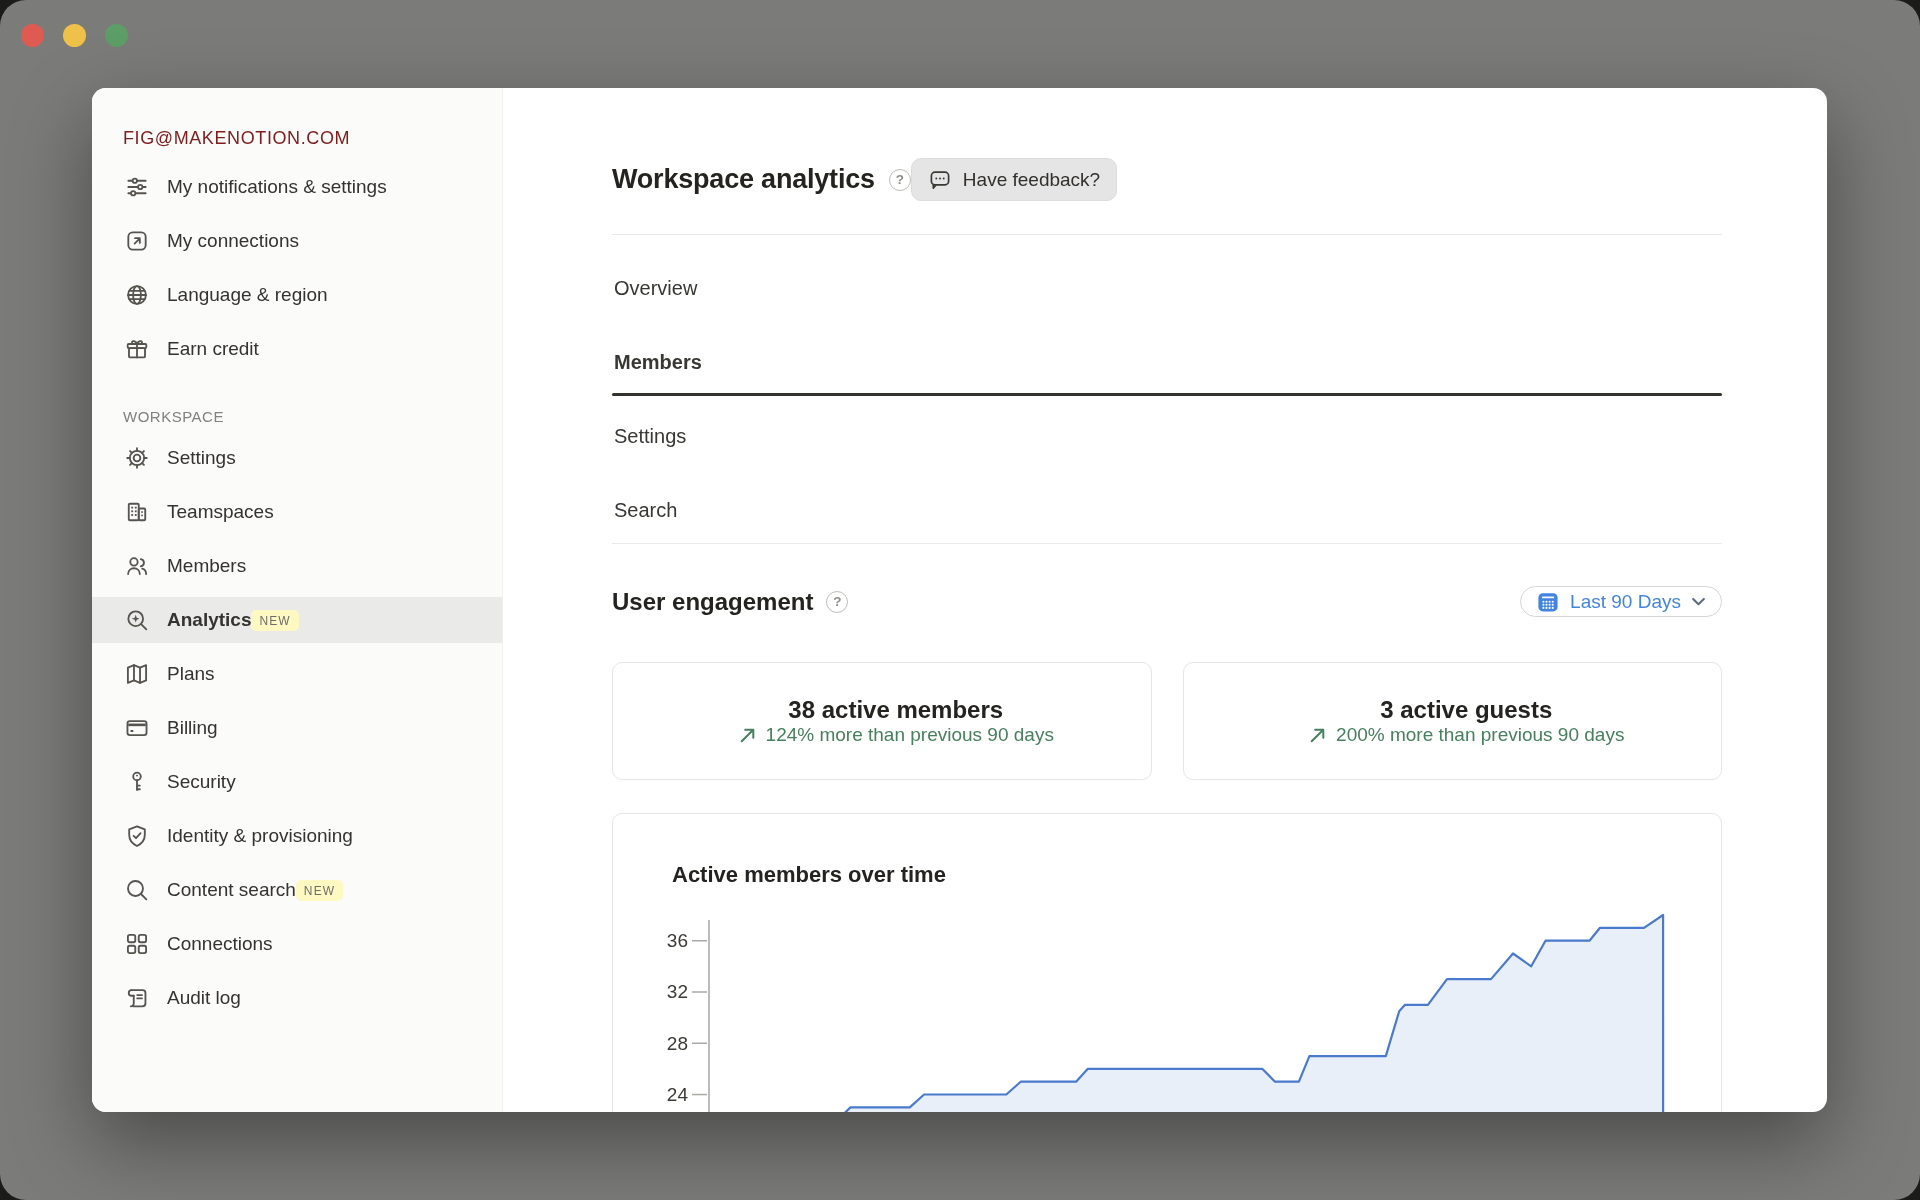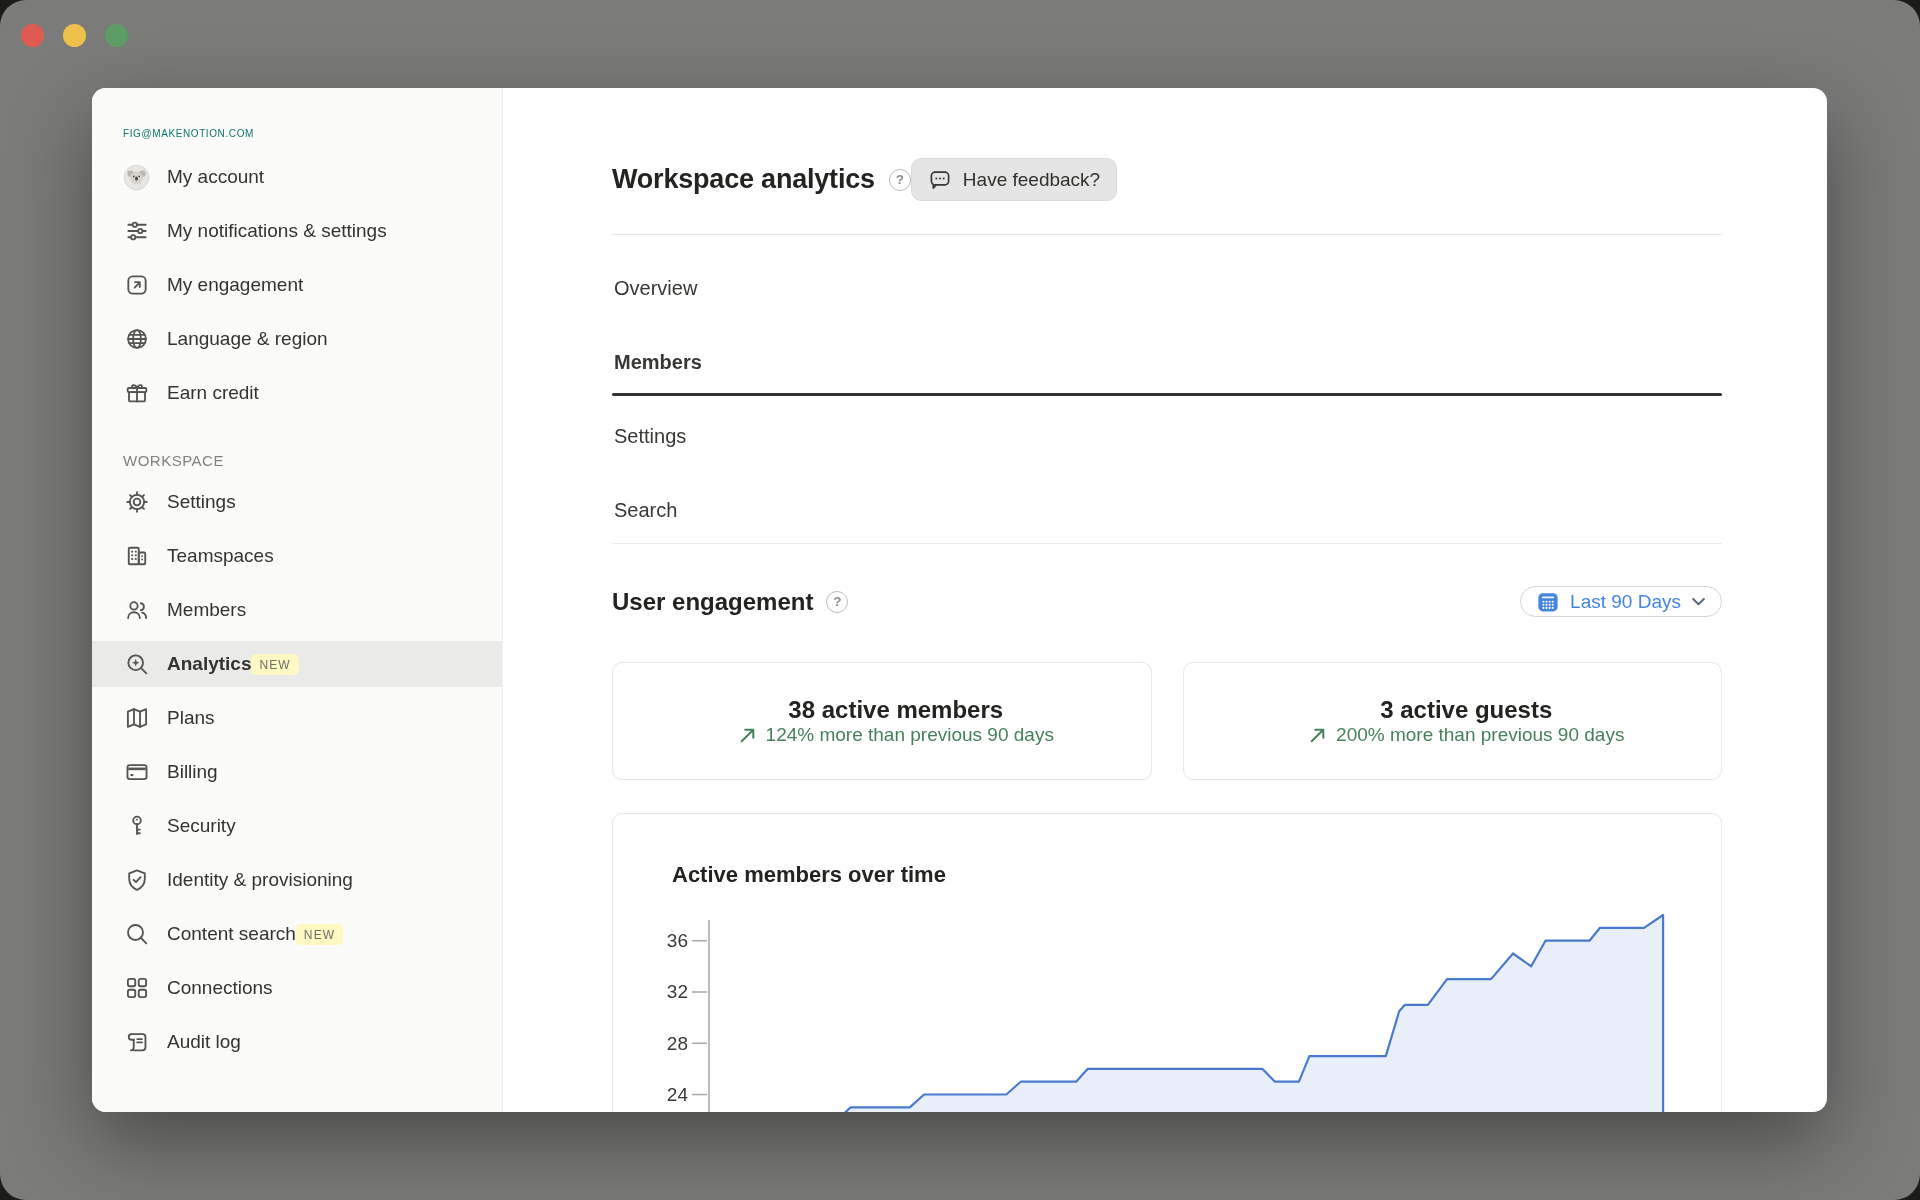--- a/index.html
+++ b/index.html
@@ -16,21 +16,21 @@
 
   
   .dialog {
     position:absolute; left:92px; top:88px; width:1735px; height:1024px;
     background:#ffffff; border-radius:14px; overflow:hidden; display:flex;
     box-shadow:0 30px 80px rgba(0,0,0,0.40);
   }
 
   
   .sidebar { width:411px; flex-shrink:0; background:#fbfbfa; border-right:1px solid rgba(0,0,0,0.045); padding-top:40px; overflow:hidden; }
-  .side-email { padding:0 18px 0 31px; font-size:10px; letter-spacing:0.6px; font-weight:500; color:#0f766e; margin-bottom:15px; }
+  .side-email { padding:0 18px 0 31px; font-size:18px; letter-spacing:0.6px; font-weight:500; color:#7f1d1d; margin-bottom:15px; }
   .srow { display:flex; align-items:center; min-height:46px; padding:2px 14px 2px 31px; margin-bottom:8px; cursor:default; }
   .srow .sicon { width:27px; height:27px; margin-right:17px; flex-shrink:0; display:flex; align-items:center; justify-content:center; }
   .srow .slabel { font-size:19px; line-height:1.32; color:#35332f; max-width:270px; }
   .srow.selected { background:#eaeae8; }
   .srow.selected .slabel { font-weight:700; }
   .badge { background:#fef9c3; color:#6e6d69; font-size:12px; font-weight:500; letter-spacing:1.1px; padding:4px 8px 3px; border-radius:5px; flex-shrink:0; }
   .side-heading { padding:0 18px 0 31px; margin:36px 0 10px; font-size:15px; letter-spacing:0.5px; font-weight:500; color:#82817d; }
   .sicon svg { stroke:#56544f; fill:none; stroke-width:1.7; stroke-linecap:round; stroke-linejoin:round; }
 
   
@@ -72,55 +72,41 @@
     <div class="light" style="background:#df5b52"></div>
     <div class="light" style="background:#f0c14a"></div>
     <div class="light" style="background:#5d9e66"></div>
   </div>
 
   <div class="dialog">
 
     <div class="sidebar">
       <div class="side-email">FIG@MAKENOTION.COM</div>
 
-      <div class="srow">
-        <span class="sicon">
-          <svg viewBox="0 0 24 24" width="27" height="27" style="stroke:none">
-            <circle cx="12" cy="12" r="11" fill="#e9e7e4" stroke="rgba(0,0,0,0.10)" stroke-width="0.8"></circle>
-            <circle cx="6.8" cy="8.6" r="2.9" fill="#b9b5b0"></circle>
-            <circle cx="17.2" cy="8.6" r="2.9" fill="#b9b5b0"></circle>
-            <circle cx="12" cy="12.4" r="5.7" fill="#d6d2cd"></circle>
-            <ellipse cx="12" cy="13" rx="1.3" ry="1.9" fill="#4e4b47"></ellipse>
-            <circle cx="9.6" cy="11" r="0.75" fill="#4e4b47"></circle>
-            <circle cx="14.4" cy="11" r="0.75" fill="#4e4b47"></circle>
-          </svg>
-        </span>
-        <span class="slabel">My account</span>
-      </div>
 
       <div class="srow">
         <span class="sicon">
           <svg viewBox="0 0 24 24" width="26" height="26">
             <path d="M4,6.2h16 M4,12h16 M4,17.8h16"></path>
             <circle cx="10" cy="6.2" r="2" fill="#fbfbfa"></circle>
             <circle cx="15" cy="12" r="2" fill="#fbfbfa"></circle>
             <circle cx="8.5" cy="17.8" r="2" fill="#fbfbfa"></circle>
           </svg>
         </span>
         <span class="slabel">My notifications &amp; settings</span>
       </div>
 
       <div class="srow">
         <span class="sicon">
           <svg viewBox="0 0 24 24" width="26" height="26">
             <rect x="4" y="4" width="16" height="16" rx="4"></rect>
             <path d="M9.8,14.4l4.8-4.8 M10.2,9.4h4.4v4.4"></path>
           </svg>
         </span>
-        <span class="slabel">My engagement</span>
+        <span class="slabel">My connections</span>
       </div>
 
       <div class="srow">
         <span class="sicon">
           <svg viewBox="0 0 24 24" width="26" height="26">
             <circle cx="12" cy="12" r="8.2"></circle>
             <ellipse cx="12" cy="12" rx="3.6" ry="8.2"></ellipse>
             <path d="M3.8,12h16.4 M5.2,8.2h13.6 M5.2,15.8h13.6"></path>
           </svg>
         </span>

